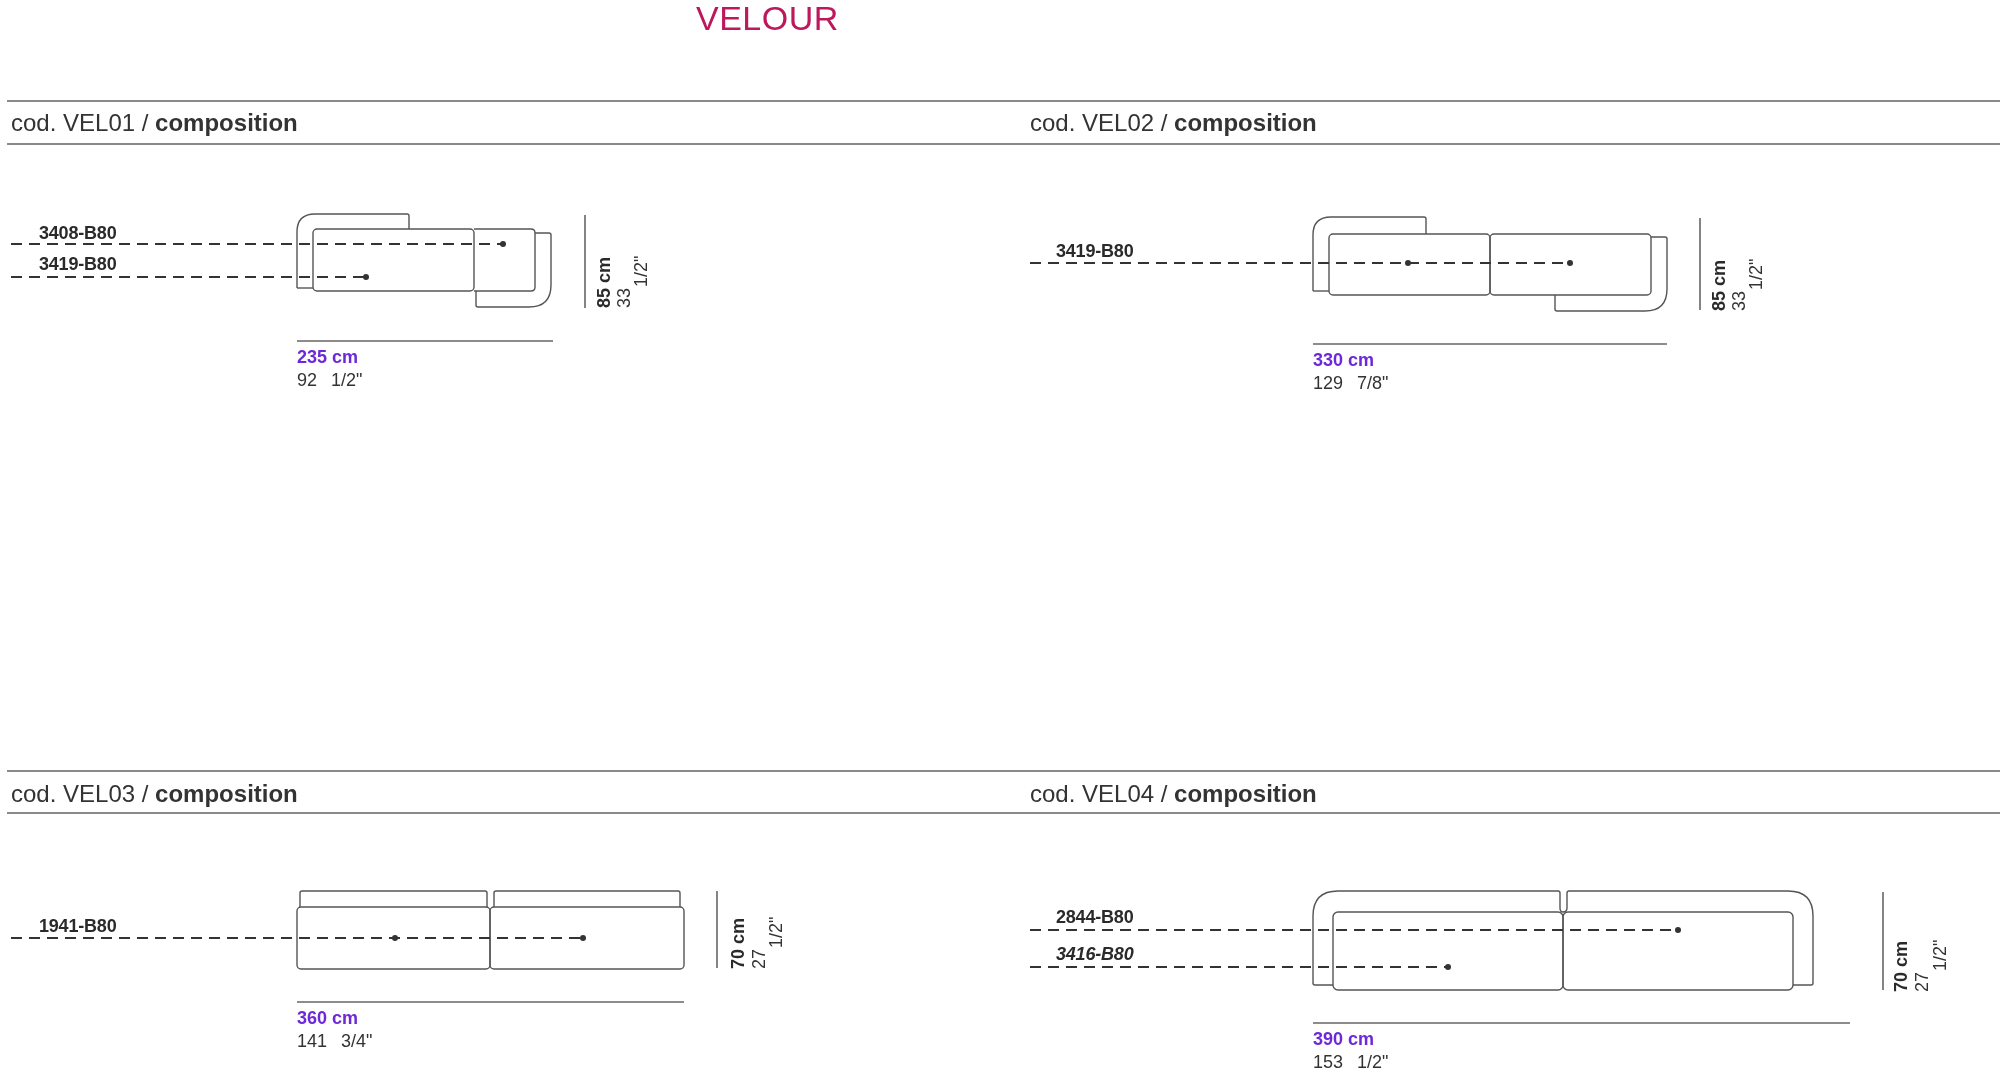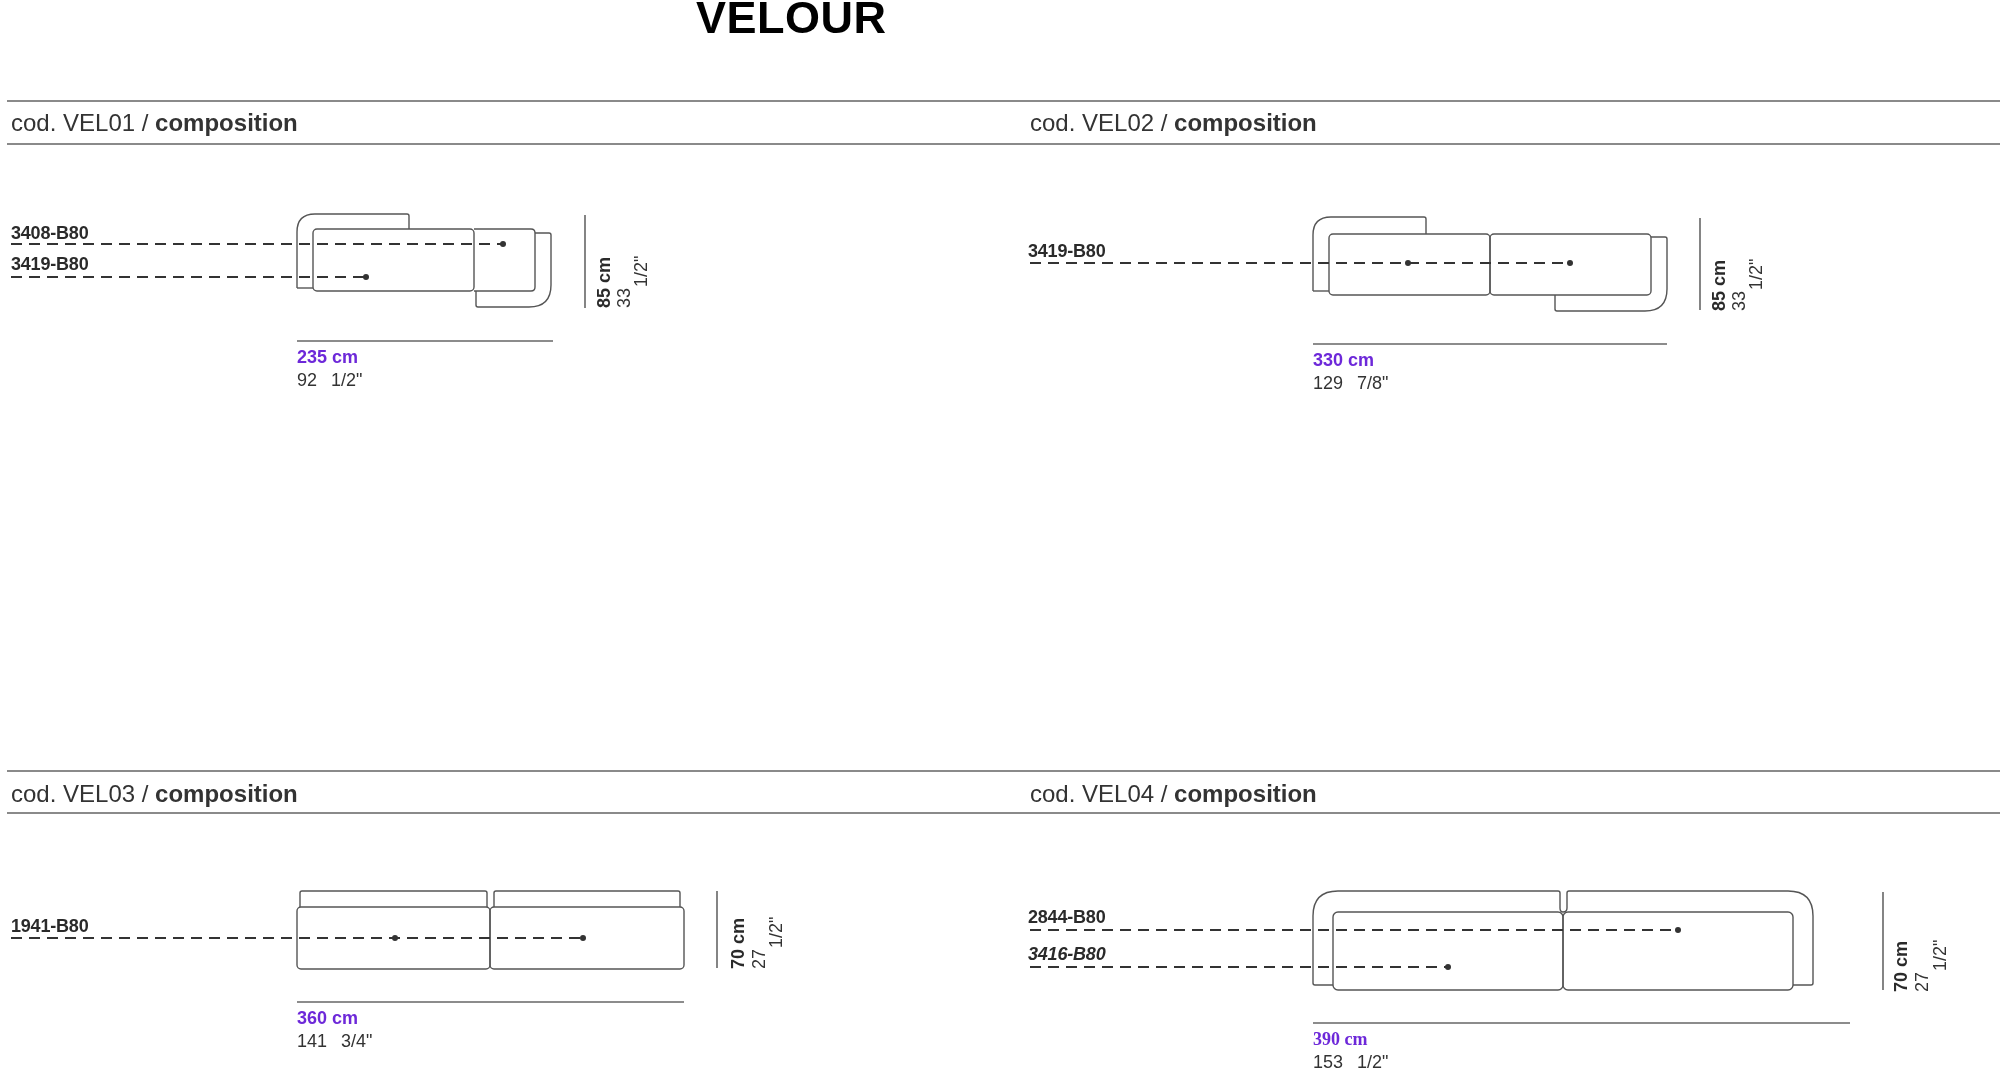--- a/index.html
+++ b/index.html
@@ -1,36 +1,36 @@
 <!DOCTYPE html>
 <html><head>
   <meta charset="utf-8">
   <style>
     html, body { margin: 0; padding: 0; background: #ffffff; }
     body {
       width: 2000px; height: 1073px; position: relative; overflow: hidden;
       font-family: "Liberation Sans", sans-serif; color: #2a2a2a;
     }
     .title {
-      position: absolute; left: 696px; top: 0px; font-size: 45px; font-weight: 700;
-      letter-spacing: 0.5px; color: #000000; line-height: 36px;
+      position: absolute; left: 696px; top: 0px; font-size: 34px; font-weight: 400;
+      letter-spacing: 0.5px; color: #be185d; line-height: 36px;
     }
     .rule { position: absolute; left: 7px; right: 0; height: 0; border-top: 2px solid #8a8a8a; }
     .section-title {
       position: absolute; font-size: 24px; line-height: 28px; color: #333;
       white-space: nowrap;
     }
     .section-title .code { font-weight: 400; }
     .section-title .sep { font-weight: 400; }
     .section-title .kind { font-weight: 700; }
     .drawing { position: absolute; left: 0; top: 0; width: 2000px; height: 1073px; pointer-events: none; }
     .drawing * { pointer-events: auto; }
     .lbl {
       position: absolute; font-size: 18px; font-weight: 700; color: #2a2a2a;
-      line-height: 20px; white-space: nowrap; letter-spacing: -0.2px;
+      line-height: 20px; white-space: nowrap; letter-spacing: -0.2px; margin-left: 28px;
     }
     .dim-cm { position: absolute; font-size: 18px; font-weight: 700; line-height: 20px; white-space: nowrap; color: #6d28d9; }
     .dim-in { position: absolute; font-size: 18px; font-weight: 400; line-height: 20px; white-space: nowrap; color: #333; }
     .dim-in .frac { margin-left: 14px; }
     .vdim {
       position: absolute; transform-origin: 0 0; transform: rotate(-90deg);
       white-space: nowrap; line-height: 20px;
     }
     .vdim .v-cm { font-size: 18px; font-weight: 700; color: #2a2a2a; }
     .vdim-in {
@@ -149,17 +149,17 @@
 
 <div class="lbl" style="left:11px; top:916px;">1941-B80</div>
 <div class="dim-cm" style="left:297px; top:1008px;">360 cm</div>
 <div class="dim-in" style="left:297px; top:1031px;"><span>141</span><span class="frac">3/4"</span></div>
 <div class="vdim" style="left:728px; top:969px;"><span class="v-cm">70 cm</span></div>
 <div class="vdim-in" style="left:749px; top:969px;">27</div>
 <div class="vdim-frac" style="left:766px; top:948px;">1/2"</div>
 
 <div class="lbl" style="left:1028px; top:907px;">2844-B80</div>
 <div class="lbl" style="left:1028px; top:944px;font-style:italic;">3416-B80</div>
-<div class="dim-cm" style="left:1313px; top:1029px;font-family:Liberation Serif, serif;">390 cm</div>
+<div class="dim-cm" style="left:1313px; top:1029px;">390 cm</div>
 <div class="dim-in" style="left:1313px; top:1052px;"><span>153</span><span class="frac">1/2"</span></div>
 <div class="vdim" style="left:1891px; top:992px;"><span class="v-cm">70 cm</span></div>
 <div class="vdim-in" style="left:1912px; top:992px;">27</div>
 <div class="vdim-frac" style="left:1930px; top:971px;">1/2"</div>
 
 </body></html>

